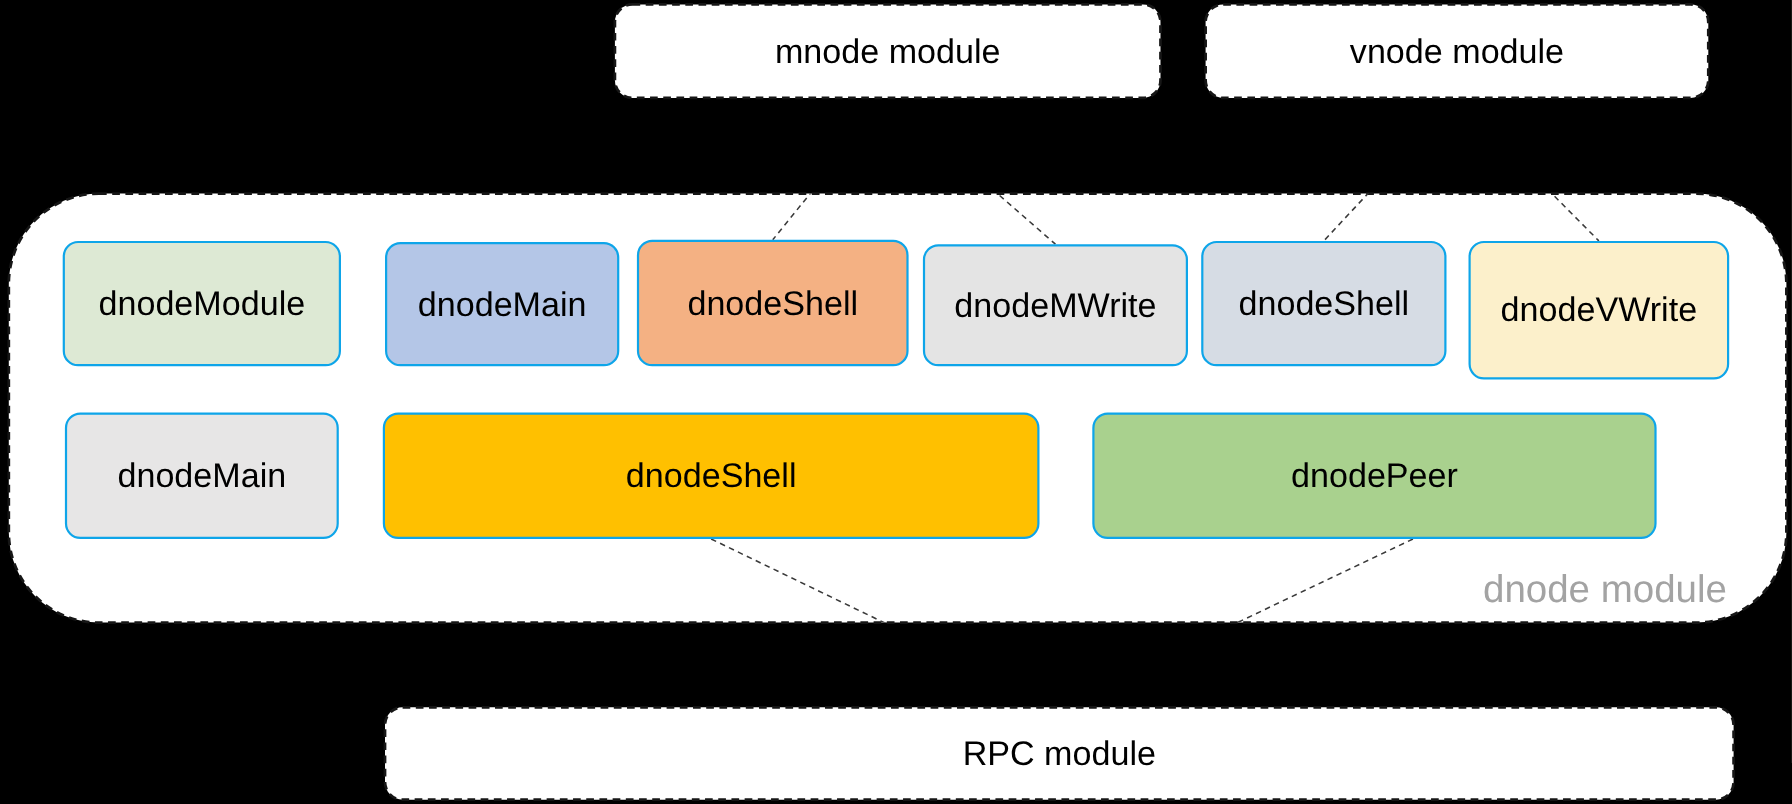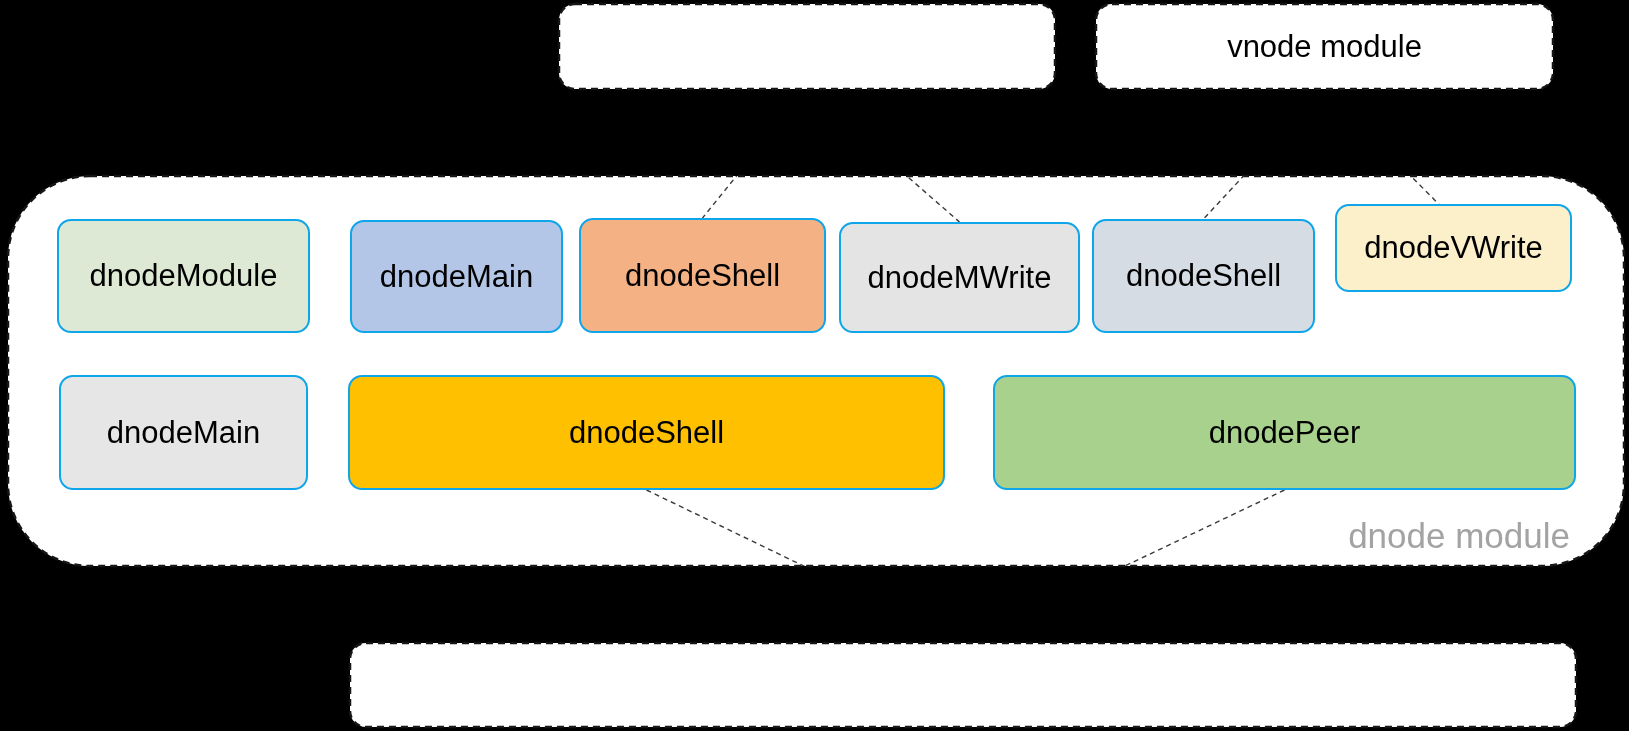--- a/index.html
+++ b/index.html
@@ -58,48 +58,50 @@
       <g clip-path="url(#dnode-clip)">
         <line x1="807" y1="89" x2="702.5" y2="218" stroke="#3a3a3a" stroke-width="1.4" stroke-dasharray="5 4"></line>
         <line x1="807" y1="89" x2="959.5" y2="222" stroke="#3a3a3a" stroke-width="1.4" stroke-dasharray="5 4"></line>
         <line x1="1324.5" y1="89" x2="1203.5" y2="219" stroke="#3a3a3a" stroke-width="1.4" stroke-dasharray="5 4"></line>
         <line x1="1324.5" y1="89" x2="1453.5" y2="219" stroke="#3a3a3a" stroke-width="1.4" stroke-dasharray="5 4"></line>
         <line x1="646.5" y1="490" x2="963" y2="643" stroke="#3a3a3a" stroke-width="1.4" stroke-dasharray="5 4"></line>
         <line x1="1284.5" y1="490" x2="963" y2="643" stroke="#3a3a3a" stroke-width="1.4" stroke-dasharray="5 4"></line>
       </g>
     </svg>
 
+  <div class="module-label" id="label-mnode" style="left: 559px; top: 4px; width: 496px; height: 85px;">mnode module</div>
 
   <div class="module-label" id="label-vnode" style="left: 1096px; top: 4px; width: 457px; height: 85px; border-radius: 31px;">vnode module</div>
 
+  <div class="module-label" id="label-rpc" style="left: 350px; top: 643px; width: 1226px; height: 84px;">RPC module</div>
 
   <div id="dnode-module-label" style="right: 59px; bottom: 175px;">dnode module</div>
 
   <div id="boxes-layer">
       <div class="node-box" style="left: 57px; top: 219px; width: 253px; height: 114px; background: rgb(221, 233, 212);">
         <span class="node-box-label">dnodeModule</span>
       </div>
       <div class="node-box" style="left: 350px; top: 220px; width: 213px; height: 113px; background: rgb(180, 198, 231);">
         <span class="node-box-label">dnodeMain</span>
       </div>
       <div class="node-box" style="left: 579px; top: 218px; width: 247px; height: 115px; background: rgb(244, 177, 131);">
         <span class="node-box-label">dnodeShell</span>
       </div>
       <div class="node-box" style="left: 839px; top: 222px; width: 241px; height: 111px; background: rgb(228, 228, 228); text-align: center;">
         <span class="node-box-label">dnodeMWrite</span>
       </div>
       <div class="node-box" style="left: 1092px; top: 219px; width: 223px; height: 114px; background: rgb(214, 220, 228);">
         <span class="node-box-label">dnodeShell</span>
       </div>
-      <div class="node-box" style="left: 1335px; top: 204px; width: 237px; height: 88px; background: rgb(252, 240, 203);">
+      <div class="node-box" style="left: 1335px; top: 219px; width: 237px; height: 126px; background: rgb(252, 240, 203);">
         <span class="node-box-label">dnodeVWrite</span>
       </div>
       <div class="node-box" style="left: 59px; top: 375px; width: 249px; height: 115px; background: rgb(231, 230, 230);">
         <span class="node-box-label">dnodeMain</span>
       </div>
       <div class="node-box" style="left: 348px; top: 375px; width: 597px; height: 115px; background: rgb(255, 192, 0);">
         <span class="node-box-label">dnodeShell</span>
       </div>
-      <div class="node-box" style="left: 993px; top: 375px; width: 583px; height: 115px; background: rgb(169, 209, 142);">
+      <div class="node-box" style="left: 993px; top: 375px; width: 513px; height: 115px; background: rgb(169, 209, 142);">
         <span class="node-box-label">dnodePeer</span>
       </div>
     </div>
 </div>
 
 </body></html>

